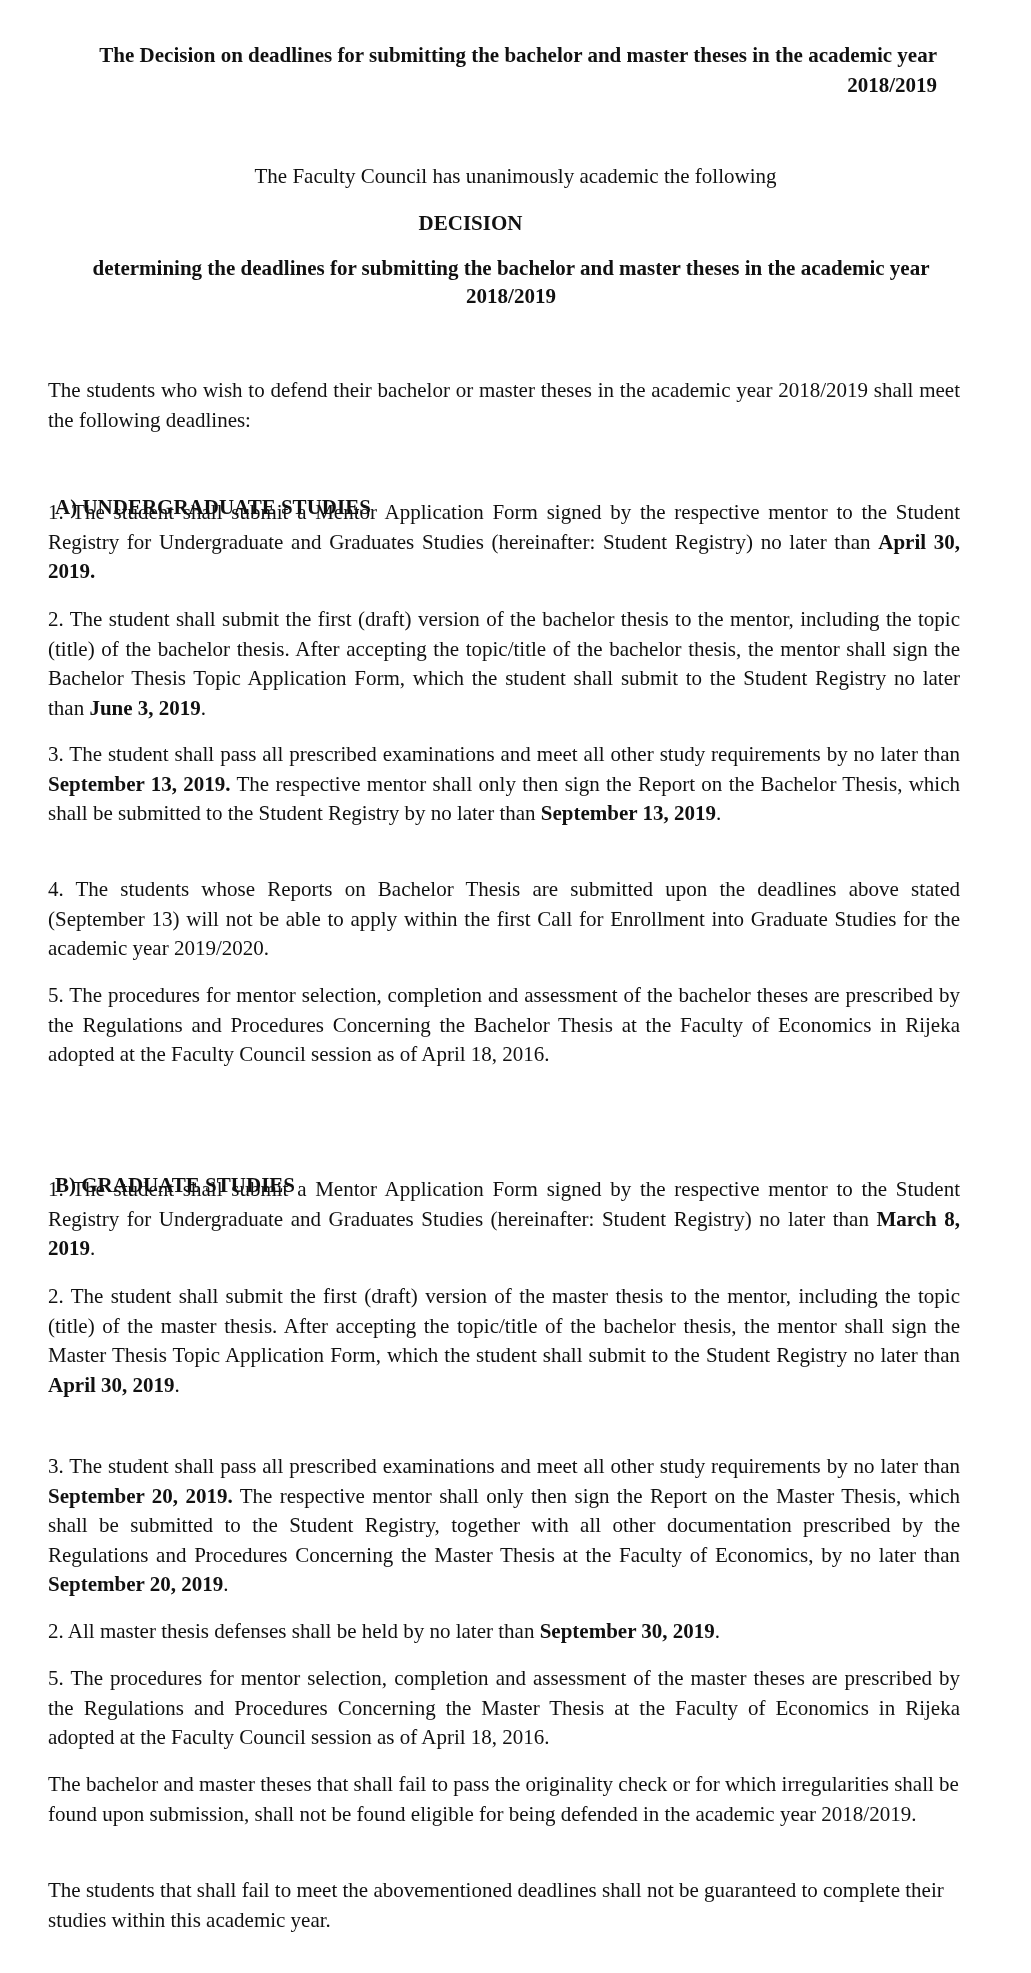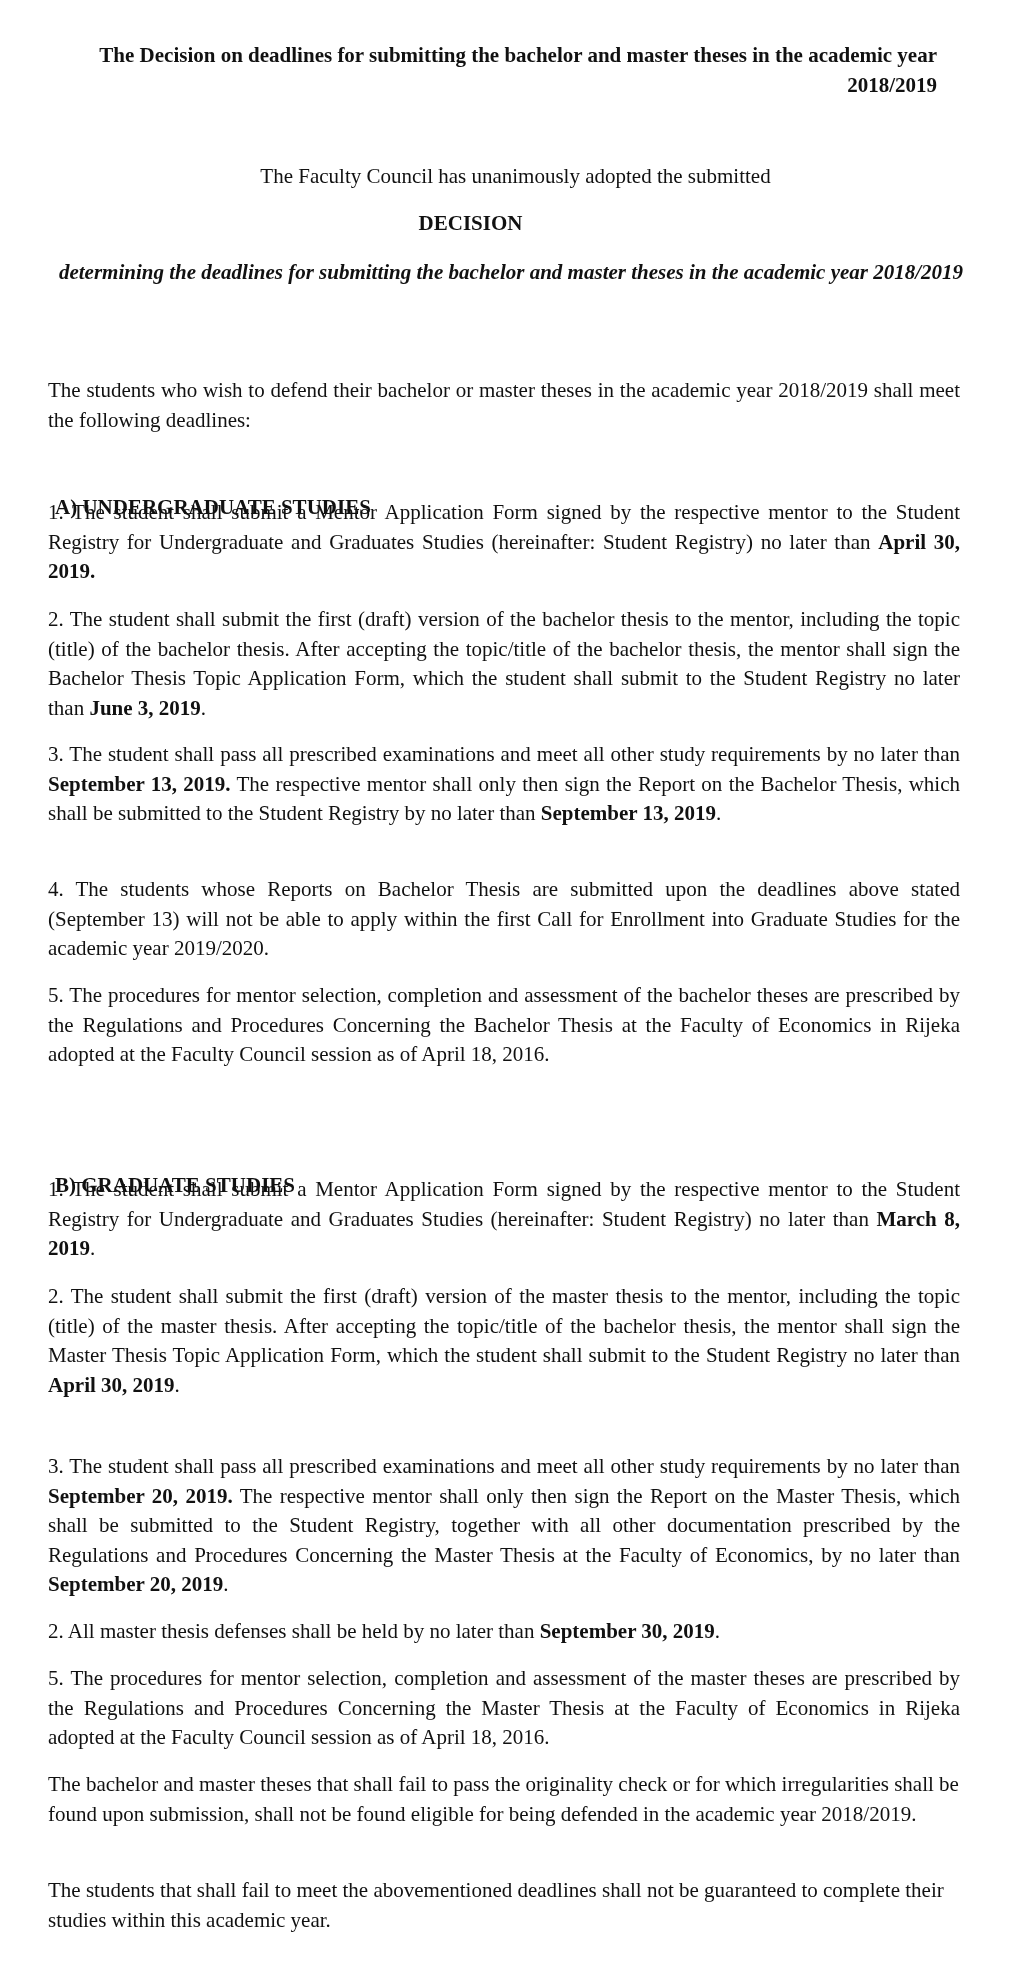--- a/index.html
+++ b/index.html
@@ -14,35 +14,35 @@
     line-height: 29.5px;
   }
   .title {
     position: absolute; left: 95px; width: 842px; top: 40px;
     font-weight: bold; text-align: right; line-height: 30px;
   }
   .intro-line { position: absolute; left: 0; width: 1031px; top: 162px; text-align: center; }
   .decision { position: absolute; left: 0; width: 941px; top: 209px; text-align: center; font-weight: bold; }
   .subtitle {
     position: absolute; left: 55px; width: 912px; top: 254px;
-    text-align: center; font-weight: bold; line-height: 36px; font-style: italic;
+    text-align: center; font-weight: bold; line-height: 28px;
   }
   .p { position: absolute; left: 48px; width: 912px; text-align: justify; }
   .p.left { text-align: left; }
   .h { position: absolute; left: 55px; font-weight: bold; margin-top: 41px; }
   b { font-weight: bold; }
 </style>
 </head>
 <body>
 
 <div>
 
   <div class="title">The Decision on deadlines for submitting the bachelor and master theses in the academic year 2018/2019</div>
 
-  <div class="intro-line">The Faculty Council has unanimously adopted the submitted</div>
+  <div class="intro-line">The Faculty Council has unanimously academic the following</div>
 
   <div class="decision">DECISION</div>
 
   <div class="subtitle">determining the deadlines for submitting the bachelor and master theses in the academic year 2018/2019</div>
 
   <div class="p" style="top:376px;">The students who wish to defend their bachelor or master theses in the academic year 2018/2019 shall meet the following deadlines:</div>
 
   <div class="h" style="top:452px;">A) UNDERGRADUATE STUDIES</div>
 
   <div class="p" style="top:498px;">

